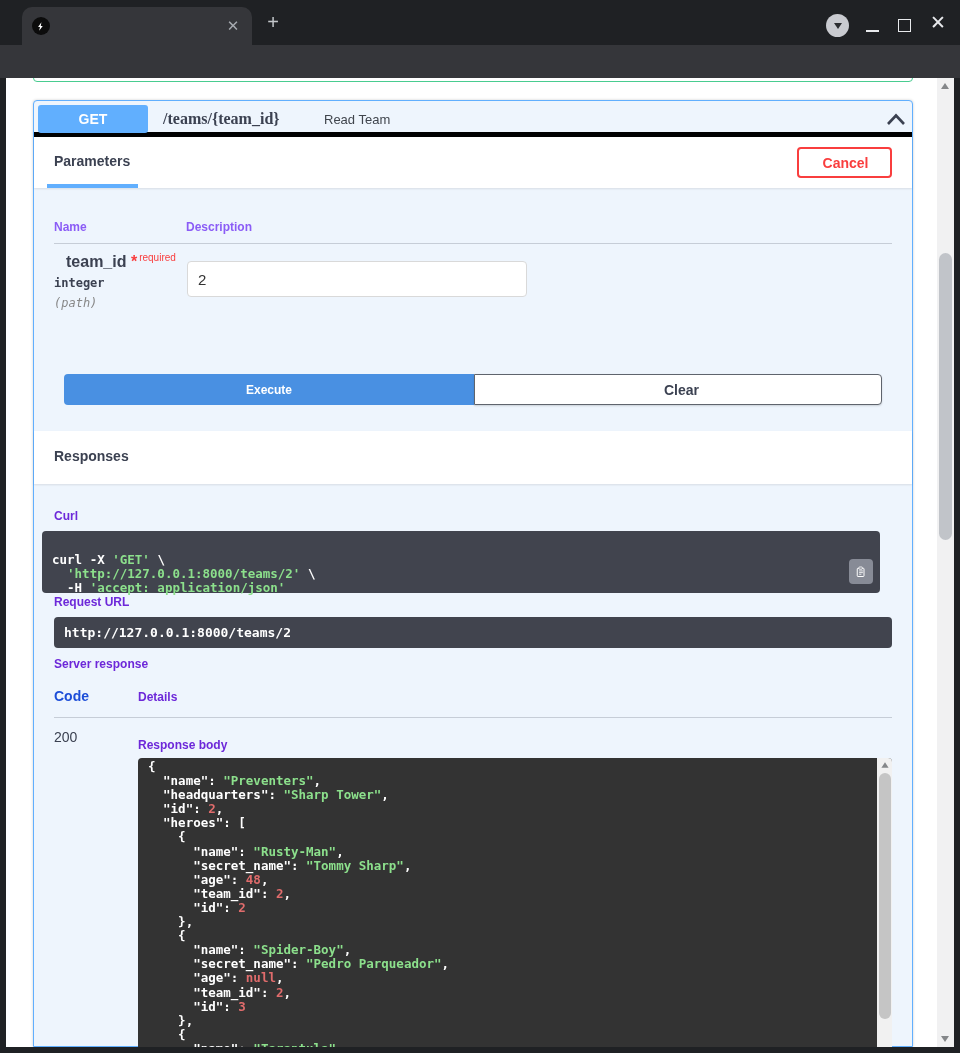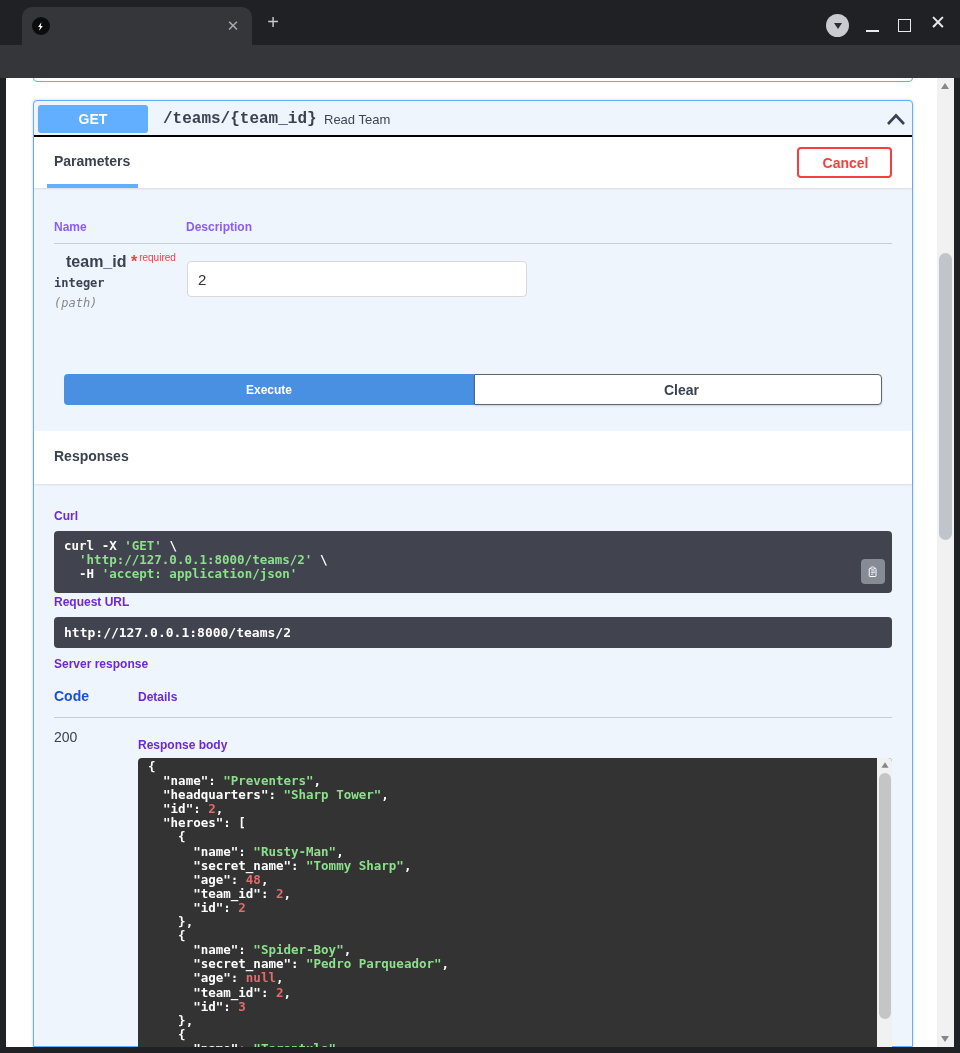--- a/index.html
+++ b/index.html
@@ -49,24 +49,24 @@
   .pg-scroll{left:931px;top:0;width:17px;height:969px;background:#f1f1f2;}
   .tri-up{width:0;height:0;border-left:4px solid transparent;border-right:4px solid transparent;border-bottom:6px solid #85878a;}
   .tri-dn{width:0;height:0;border-left:4px solid transparent;border-right:4px solid transparent;border-top:6px solid #85878a;}
   .pg-up{left:4px;top:5px;} .pg-dn{left:4px;top:958px;}
   .pg-thumb{left:2px;top:175px;width:13px;height:287px;background:#c1c4c9;border-radius:7px;}
 
   
   .opblock{left:27px;top:22px;width:880px;height:947px;box-sizing:border-box;
            border:1px solid #61affe;border-radius:4px 4px 0 0;background:#eef5fd;
            box-shadow:0 0 3px rgba(0,0,0,.19);color:#3b4151;}
-  .op-header{left:0;top:0;width:100%;height:36px;border-bottom:2px solid #000000;box-sizing:border-box;}
+  .op-header{left:0;top:0;width:100%;height:36px;border-bottom:5px solid #000000;box-sizing:border-box;}
   .method-badge{left:4px;top:4px;width:110px;height:28px;border-radius:3px;background:#61affe;
                 color:#fff;font-weight:bold;font-size:14px;line-height:28px;text-align:center;}
-  .op-path{left:129px;top:0;height:52px;line-height:36px;font-family:Liberation Mono, monospace;
+  .op-path{left:129px;top:0;height:52px;line-height:36px;font-family:Liberation Serif, serif;
            font-weight:bold;font-size:16px;color:#3b4151;}
   .op-summary{left:290px;top:0;height:36px;line-height:38px;font-size:13px;color:#40454d;}
   .op-chevron{left:852px;top:11px;}
 
   .sec-header{left:0;top:36px;width:100%;height:51px;background:#fff;box-shadow:0 1px 2px rgba(0,0,0,.1);}
   .params-title{left:20px;top:16px;font-size:14px;font-weight:bold;color:#3b4151;}
   .params-underline{left:13px;top:47px;width:91px;height:4px;background:#61affe;}
   .cancel-btn{left:763px;top:10px;width:95px;height:31px;box-sizing:border-box;background:#fff;
               border:2px solid #f93e3e;border-radius:4px;color:#f93e3e;font-weight:bold;font-size:14px;
               line-height:27px;text-align:center;padding-left:8px;}
@@ -87,21 +87,21 @@
   .clear-btn{left:440px;top:273px;width:408px;height:31px;box-sizing:border-box;background:#fff;
              border:1px solid #5f646d;border-radius:0 4px 4px 0;color:#3b4151;font-weight:bold;
              font-size:14px;line-height:29px;text-align:center;box-shadow:0 1px 2px rgba(0,0,0,.15);padding-left:13px;}
 
   .responses-bar{left:0;top:330px;width:100%;height:53px;background:#fff;box-shadow:0 1px 2px rgba(0,0,0,.1);}
   .responses-title{left:20px;top:17px;font-size:14px;font-weight:bold;color:#3b4151;}
 
   .mini-label{font-size:12px;font-weight:bold;color:#6d28d9;}
   .codeblock{box-sizing:border-box;background:#41444e;border-radius:4px;color:#fff;
              font-family:"DejaVu Sans Mono",monospace;font-size:12.5px;font-weight:bold;}
-  .curl-block{left:20px;top:430px;width:838px;height:62px;padding:8px 10px;}
+  .curl-block{left:8px;top:430px;width:838px;height:62px;padding:22px 10px;}
   .cline{white-space:pre;line-height:14.1px;}
   .seg-w{color:#ffffff;} .seg-g{color:#8ce08c;} .seg-r{color:#e06c6c;}
   .copy-btn{left:807px;top:28px;width:24px;height:25px;background:#878b96;border:none;border-radius:4px;
             display:flex;align-items:center;justify-content:center;}
   .url-block{left:20px;top:516px;width:838px;height:31px;line-height:31px;padding:0 10px;font-size:13px;}
 
   .resp-block{left:104px;top:657px;width:754px;height:290px;background:#333333;border-radius:4px 4px 0 0;overflow:hidden;}
   .resp-code{position:absolute;left:10px;top:2px;right:20px;font-family:"DejaVu Sans Mono",monospace;
              font-size:12.5px;font-weight:bold;color:#fff;}
   .resp-scroll{position:absolute;left:739px;top:0;width:15px;height:290px;background:#f1f1f1;}

